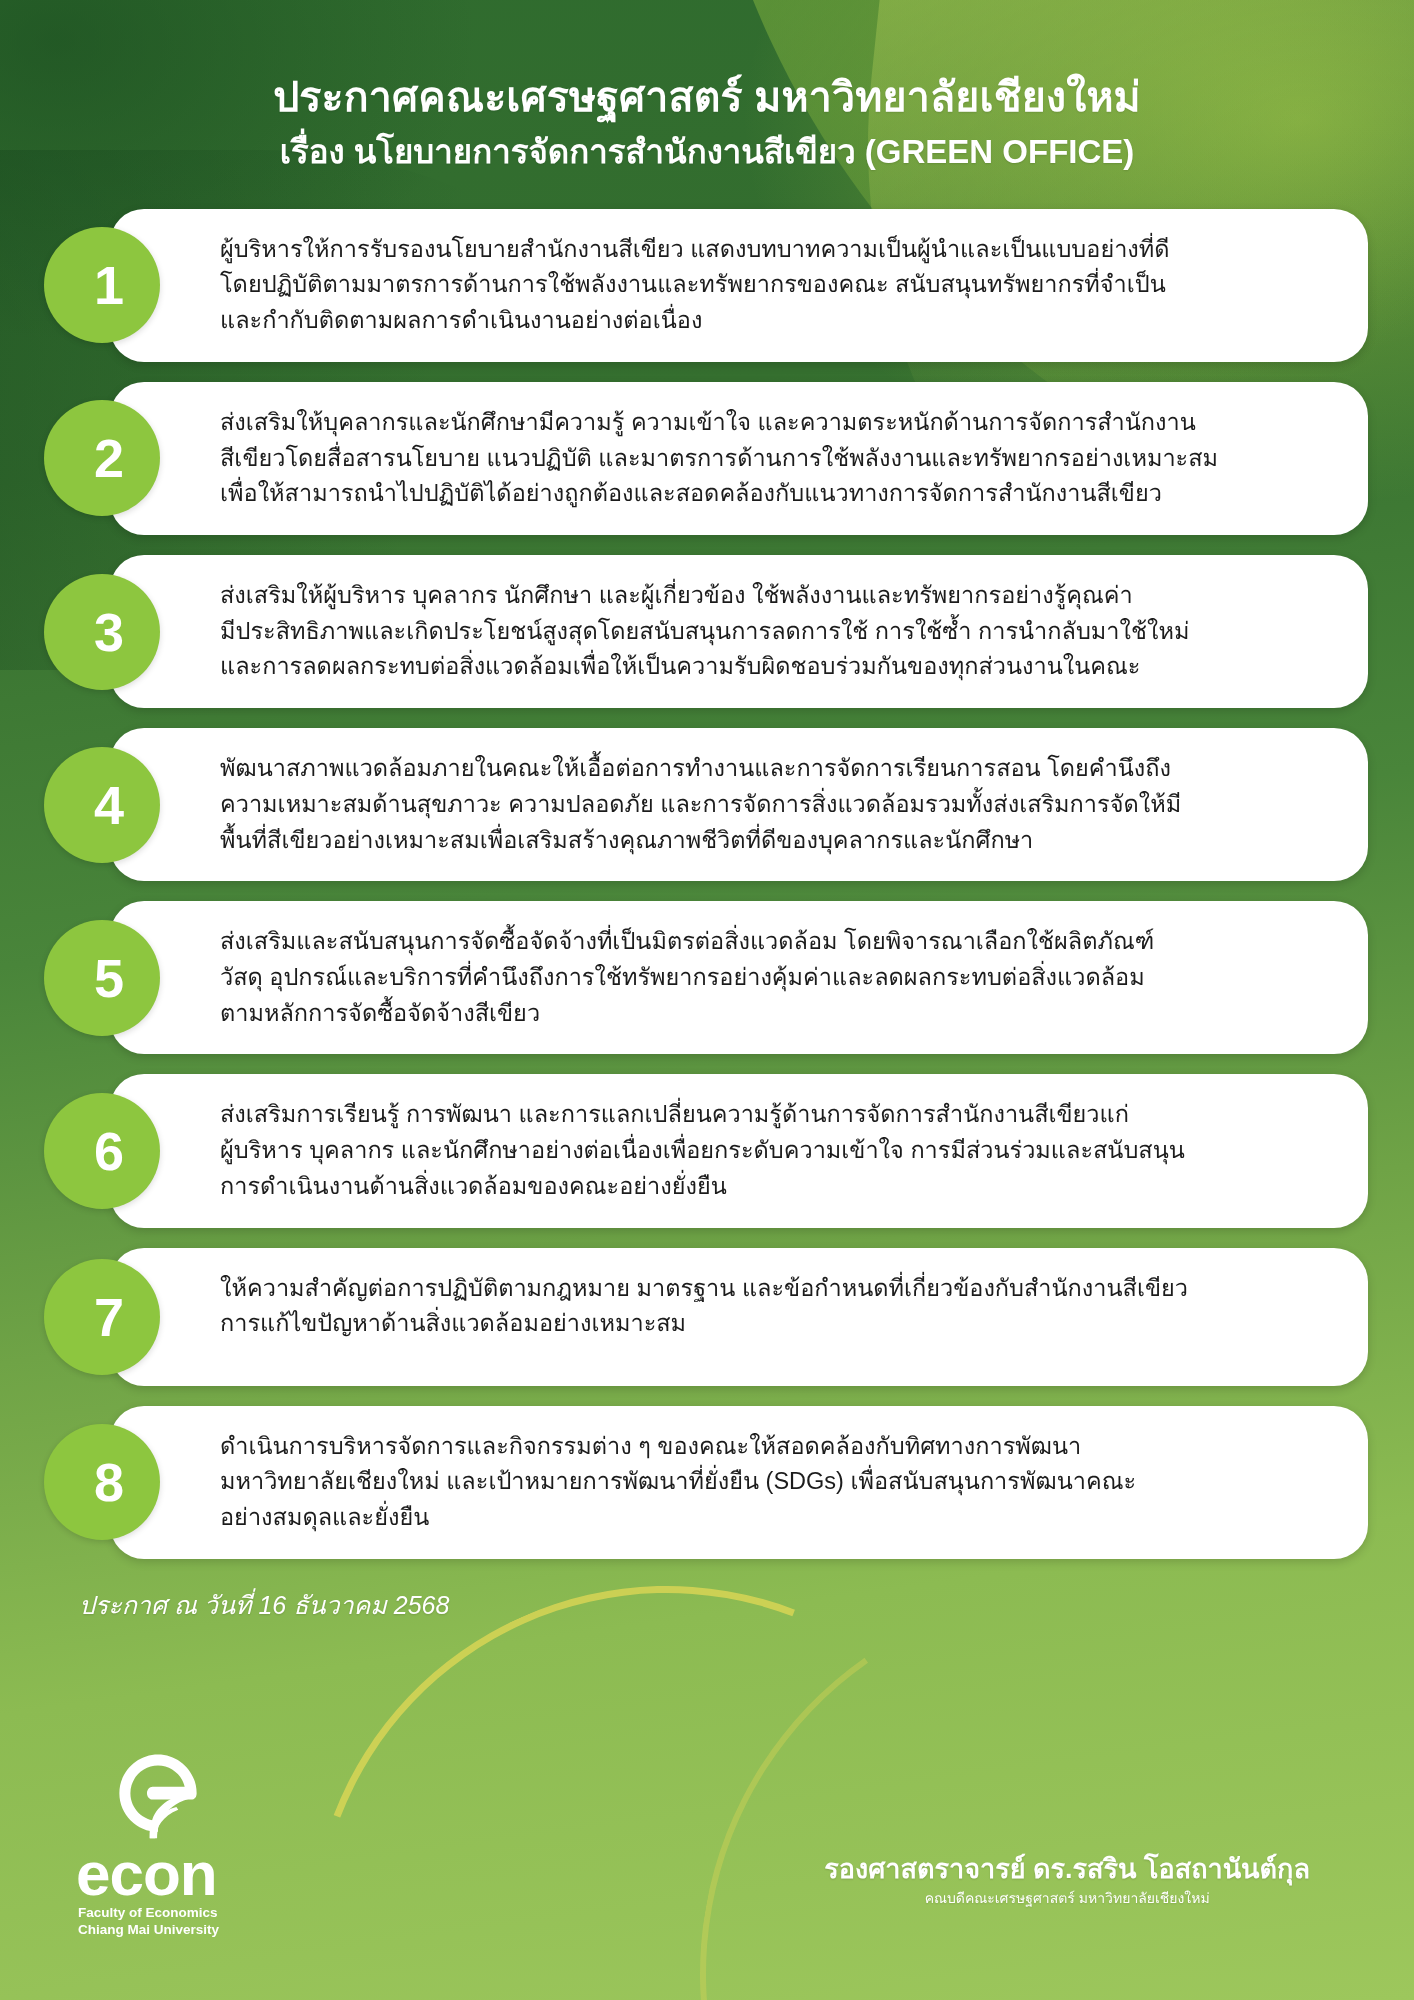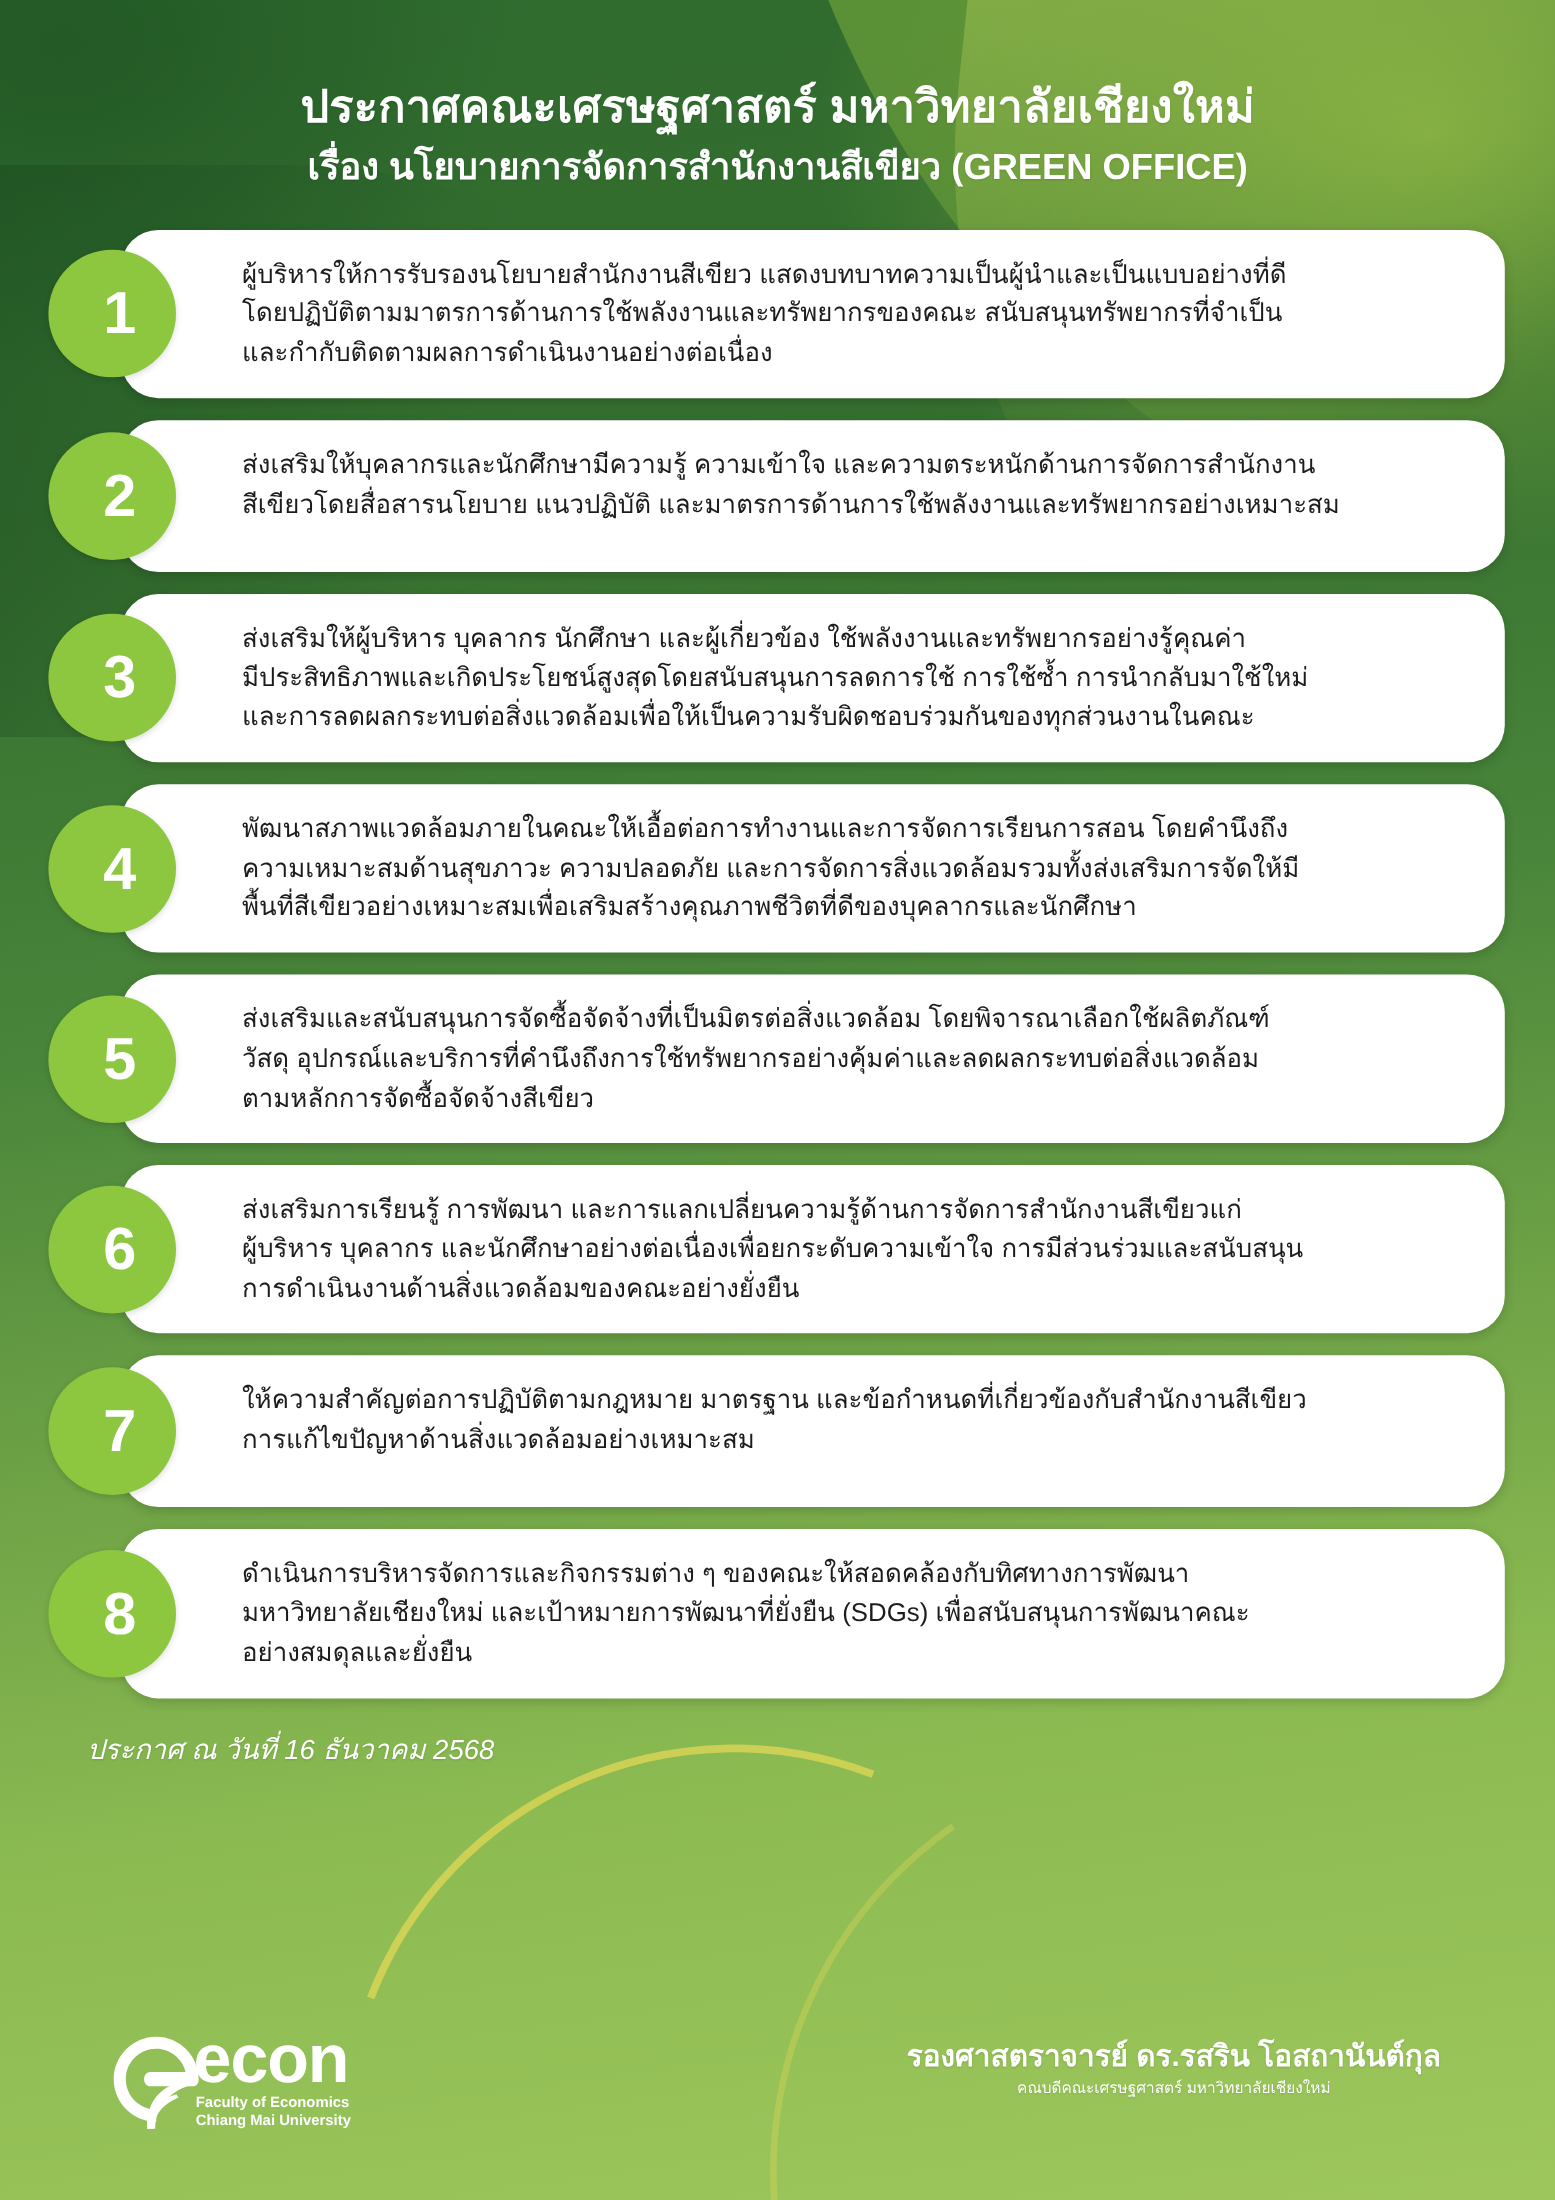--- a/index.html
+++ b/index.html
@@ -104,21 +104,21 @@
     color:#ffffff;font-size:25px;font-style:italic;
     text-shadow:0 1px 2px rgba(0,0,0,.14);
   }
 
   
   .footer{
     position:absolute;left:0;right:0;bottom:0;height:260px;z-index:7;
   }
   .logo{
     position:absolute;left:96px;bottom:62px;
-    display:flex;align-items:center;gap:8px;
+    display:flex;align-items:center;gap:8px;flex-direction:column;
   }
   .logo-mark{width:92px;height:92px;flex:0 0 92px;}
   .logo-text{display:flex;flex-direction:column;justify-content:center;}
   .logo-word{
     color:#ffffff;font-size:62px;font-weight:bold;line-height:.82;
     letter-spacing:-1px;margin-left:-20px;
   }
   .logo-sub{
     color:#ffffff;font-size:13.5px;font-weight:bold;line-height:1.22;
     margin-left:-18px;margin-top:5px;text-align:left;
@@ -162,20 +162,21 @@
           <span class="ln">และกำกับติดตามผลการดำเนินงานอย่างต่อเนื่อง</span>
         </div>
       </div>
       <div class="card">
         <div class="badge">
           <span>2</span>
         </div>
         <div class="card-lines">
           <span class="ln">ส่งเสริมให้บุคลากรและนักศึกษามีความรู้ ความเข้าใจ และความตระหนักด้านการจัดการสำนักงาน</span>
           <span class="ln">สีเขียวโดยสื่อสารนโยบาย แนวปฏิบัติ และมาตรการด้านการใช้พลังงานและทรัพยากรอย่างเหมาะสม</span>
+          <span class="ln">เพื่อให้สามารถนำไปปฏิบัติได้อย่างถูกต้องและสอดคล้องกับแนวทางการจัดการสำนักงานสีเขียว</span>
         </div>
       </div>
       <div class="card">
         <div class="badge">
           <span>3</span>
         </div>
         <div class="card-lines">
           <span class="ln">ส่งเสริมให้ผู้บริหาร บุคลากร นักศึกษา และผู้เกี่ยวข้อง ใช้พลังงานและทรัพยากรอย่างรู้คุณค่า</span>
           <span class="ln">มีประสิทธิภาพและเกิดประโยชน์สูงสุดโดยสนับสนุนการลดการใช้ การใช้ซ้ำ การนำกลับมาใช้ใหม่</span>
           <span class="ln">และการลดผลกระทบต่อสิ่งแวดล้อมเพื่อให้เป็นความรับผิดชอบร่วมกันของทุกส่วนงานในคณะ</span>

